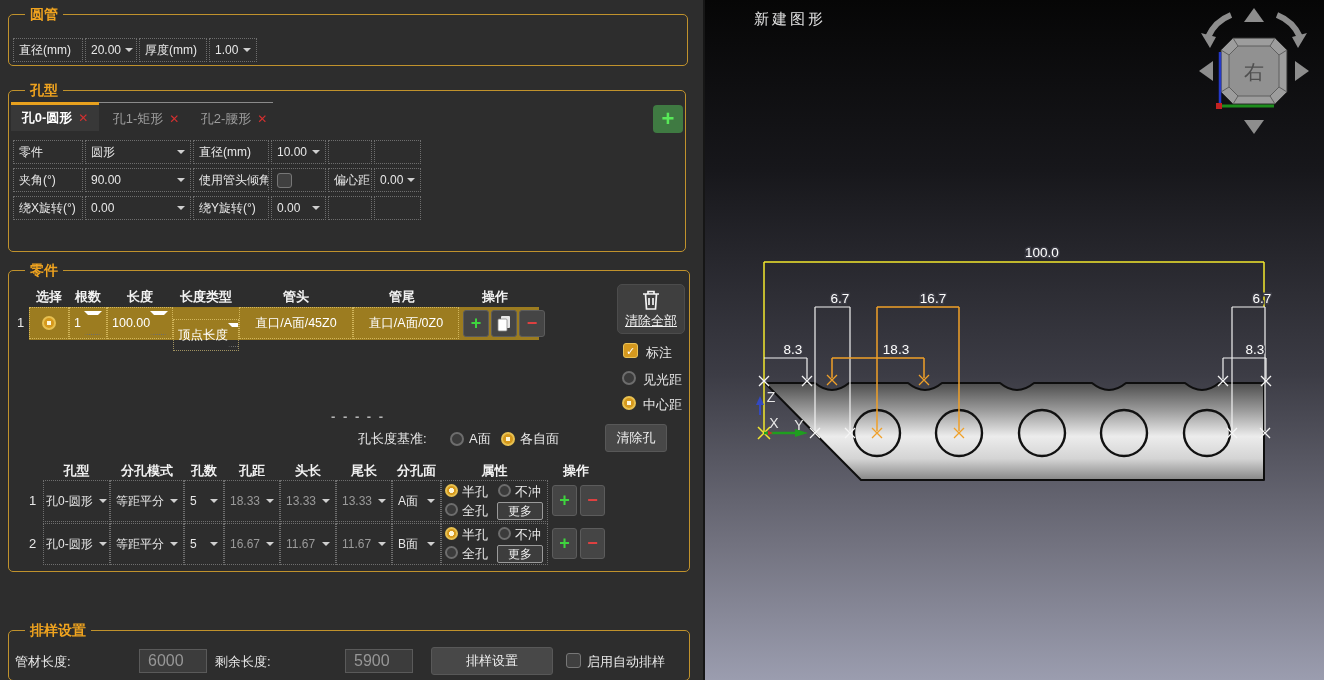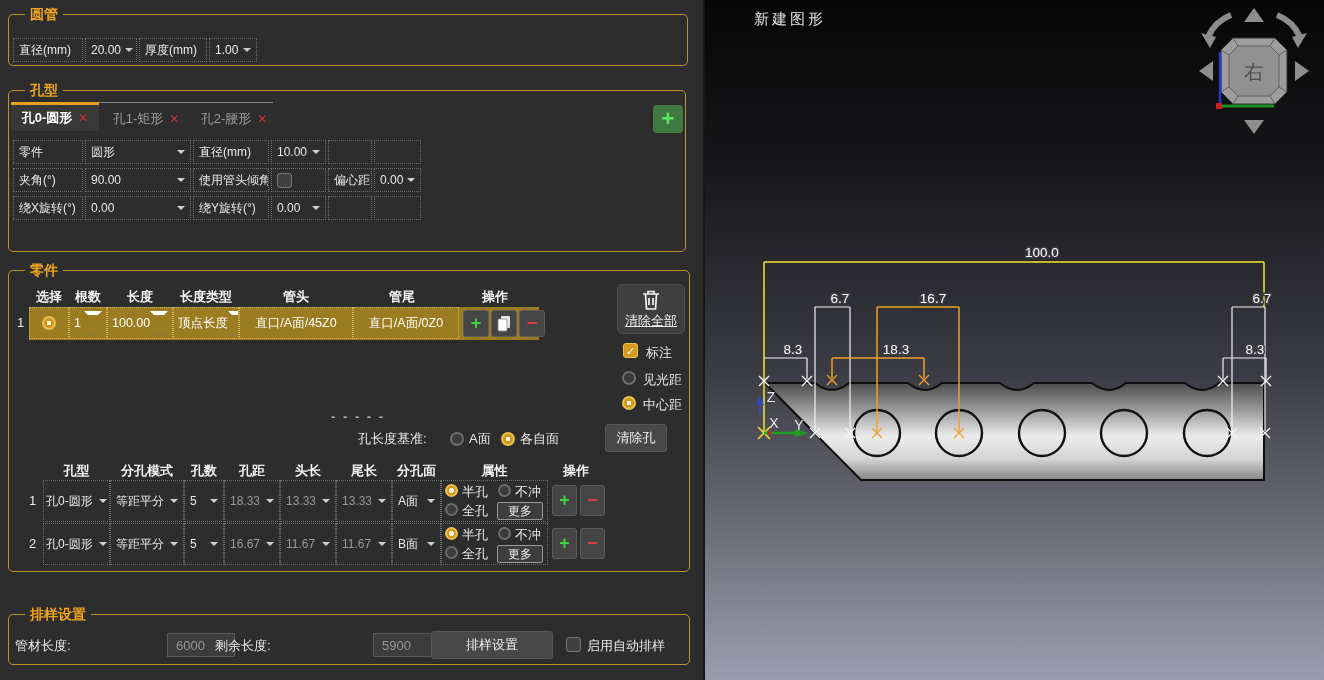--- a/index.html
+++ b/index.html
@@ -60,21 +60,21 @@
 
   .opbtn { position:absolute; background:#454545; border:1px solid #5c5c5c; border-radius:3px;
            display:flex; align-items:center; justify-content:center; font-weight:bold; cursor:default; }
   .opbtn.plus  { color:#3ed43e; font-size:18px; }
   .opbtn.minus { color:#e04040; font-size:18px; }
 
   .morebtn { position:absolute; background:#3d3d3d; border:1px solid #9a9a9a; border-radius:2px;
              color:#f0f0f0; font-size:12px; display:flex; align-items:center; justify-content:center; cursor:default; }
 
   .txtinput { position:absolute; background:#3c3c3c; border:1px solid #5a5a5a; color:#979797;
-              font-size:13px; padding:0 8px; height:24px; width:68px; font-family:inherit;margin-left:28px; }
+              font-size:16px; padding:0 8px; height:24px; width:68px; font-family:inherit; }
 
   .dashes { position:absolute; color:#b5b5b5; font-weight:bold; font-size:13px; letter-spacing:2px; }
 
   .clearall { position:absolute; background:#3f3f3f; border:1px solid #4c4c4c; border-radius:5px;
               display:flex; flex-direction:column; align-items:center; justify-content:center;
               color:#f2f2f2; font-size:13px; cursor:default; }
 
   
   #viewport { left:703px; top:0; width:621px; height:680px; border-left:2px solid #161616;
     background:linear-gradient(180deg,#060606 0%,#17171b 25%,#3c3c45 55%,#72727f 80%,#9b9daf 100%); }
@@ -180,21 +180,21 @@
           <span class="radio sel" style="position:relative;"></span>
         </div>
         <div class="gcell" style="left:40px; top:0; width:38px;">
           <span>1</span>
             <span class="dd caret" style="position:relative;border-left:4px solid transparent;border-right:4px solid transparent;border-top:4px solid #fff;"></span>
         </div>
         <div class="gcell" style="left:78px; top:0; width:66px;">
           <span>100.00</span>
             <span class="dd caret" style="position:relative;border-left:4px solid transparent;border-right:4px solid transparent;border-top:4px solid #fff;"></span>
         </div>
-        <div class="gcell" style="left:144px; top:0; width:66px;">
+        <div class="gcell" style="left:144px; top:12px; width:66px;">
           <span>顶点长度</span>
             <span class="dd caret" style="position:relative;border-left:4px solid transparent;border-right:4px solid transparent;border-top:4px solid #fff;"></span>
         </div>
         <div class="gcell" style="left:210px; top:0; width:114px; justify-content:center;">
           <span>直口/A面/45Z0</span>
         </div>
         <div class="gcell" style="left:324px; top:0; width:106px; justify-content:center;">
           <span>直口/A面/0Z0</span>
         </div>
         <div class="opbtn plus" style="left:434px; top:3px; width:26px; height:27px;">+</div>
@@ -317,21 +317,21 @@
         <span class="radio small" style="left:489px; top:256px;"></span>
         <span class="slabel" style="left:506px; top:255px;">不冲</span>
         <span class="radio small" style="left:436px; top:275px;"></span>
         <span class="slabel" style="left:453px; top:274px;">全孔</span>
         <div class="morebtn" style="left:488px; top:274px; width:46px; height:18px;">更多</div>
         <div class="opbtn plus" style="left:543px; top:257px; width:25px; height:31px;">+</div>
         <div class="opbtn minus" style="left:571px; top:257px; width:25px; height:31px;">−</div>
       </div>
     </div>
 
-    <div class="grp" style="left:8px; top:614px; width:682px; height:51px;">
+    <div class="grp" style="left:8px; top:630px; width:682px; height:51px;">
       <span class="gtitle">排样设置</span>
       <span class="slabel" style="left:6px; top:22px;">管材长度:</span>
       <input class="txtinput" style="left: 130px; top: 18px;" value="6000">
       <span class="slabel" style="left:206px; top:22px;">剩余长度:</span>
       <input class="txtinput" style="left: 336px; top: 18px;" value="5900">
       <div class="btn" style="left:422px; top:16px; width:122px; height:28px;">排样设置</div>
       <span class="cbx off" style="left:557px; top:22px;"></span>
       <span class="slabel" style="left:578px; top:22px;">启用自动排样</span>
     </div>
   </div>

